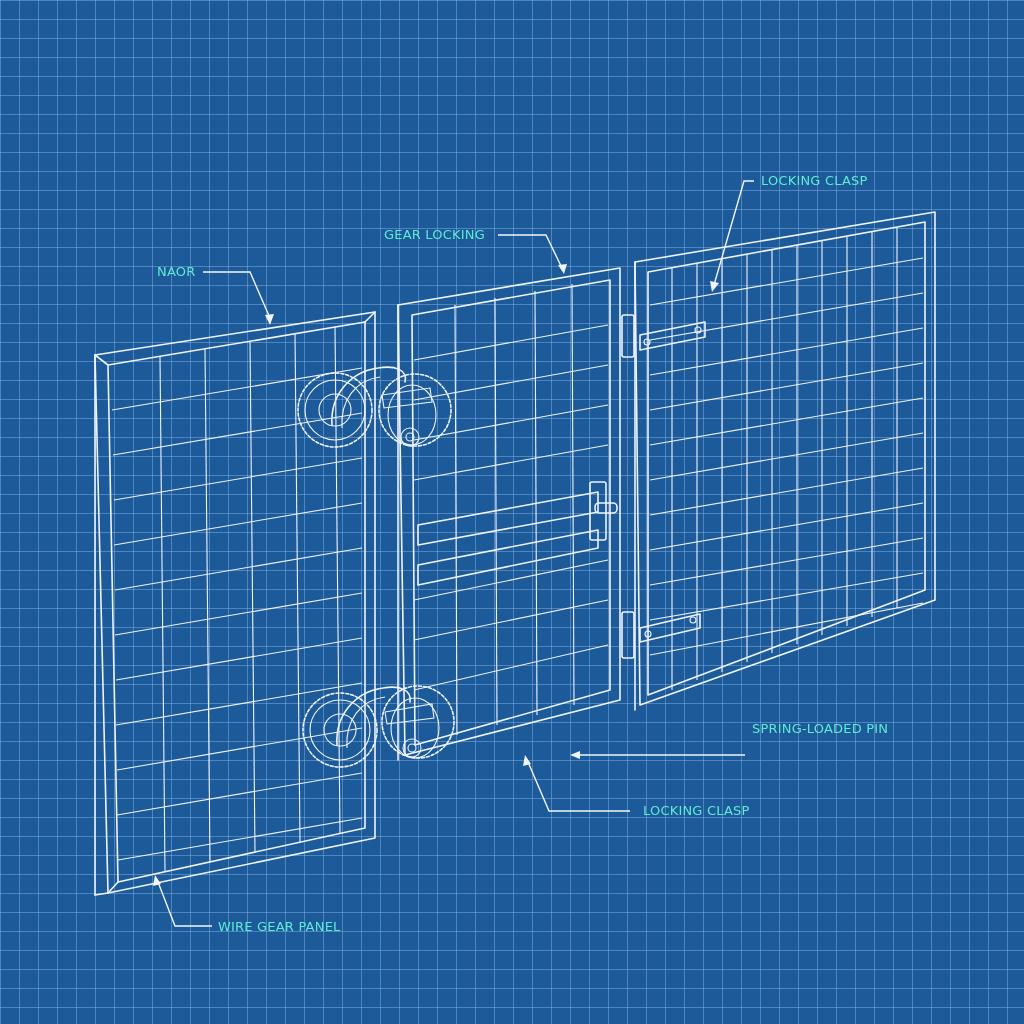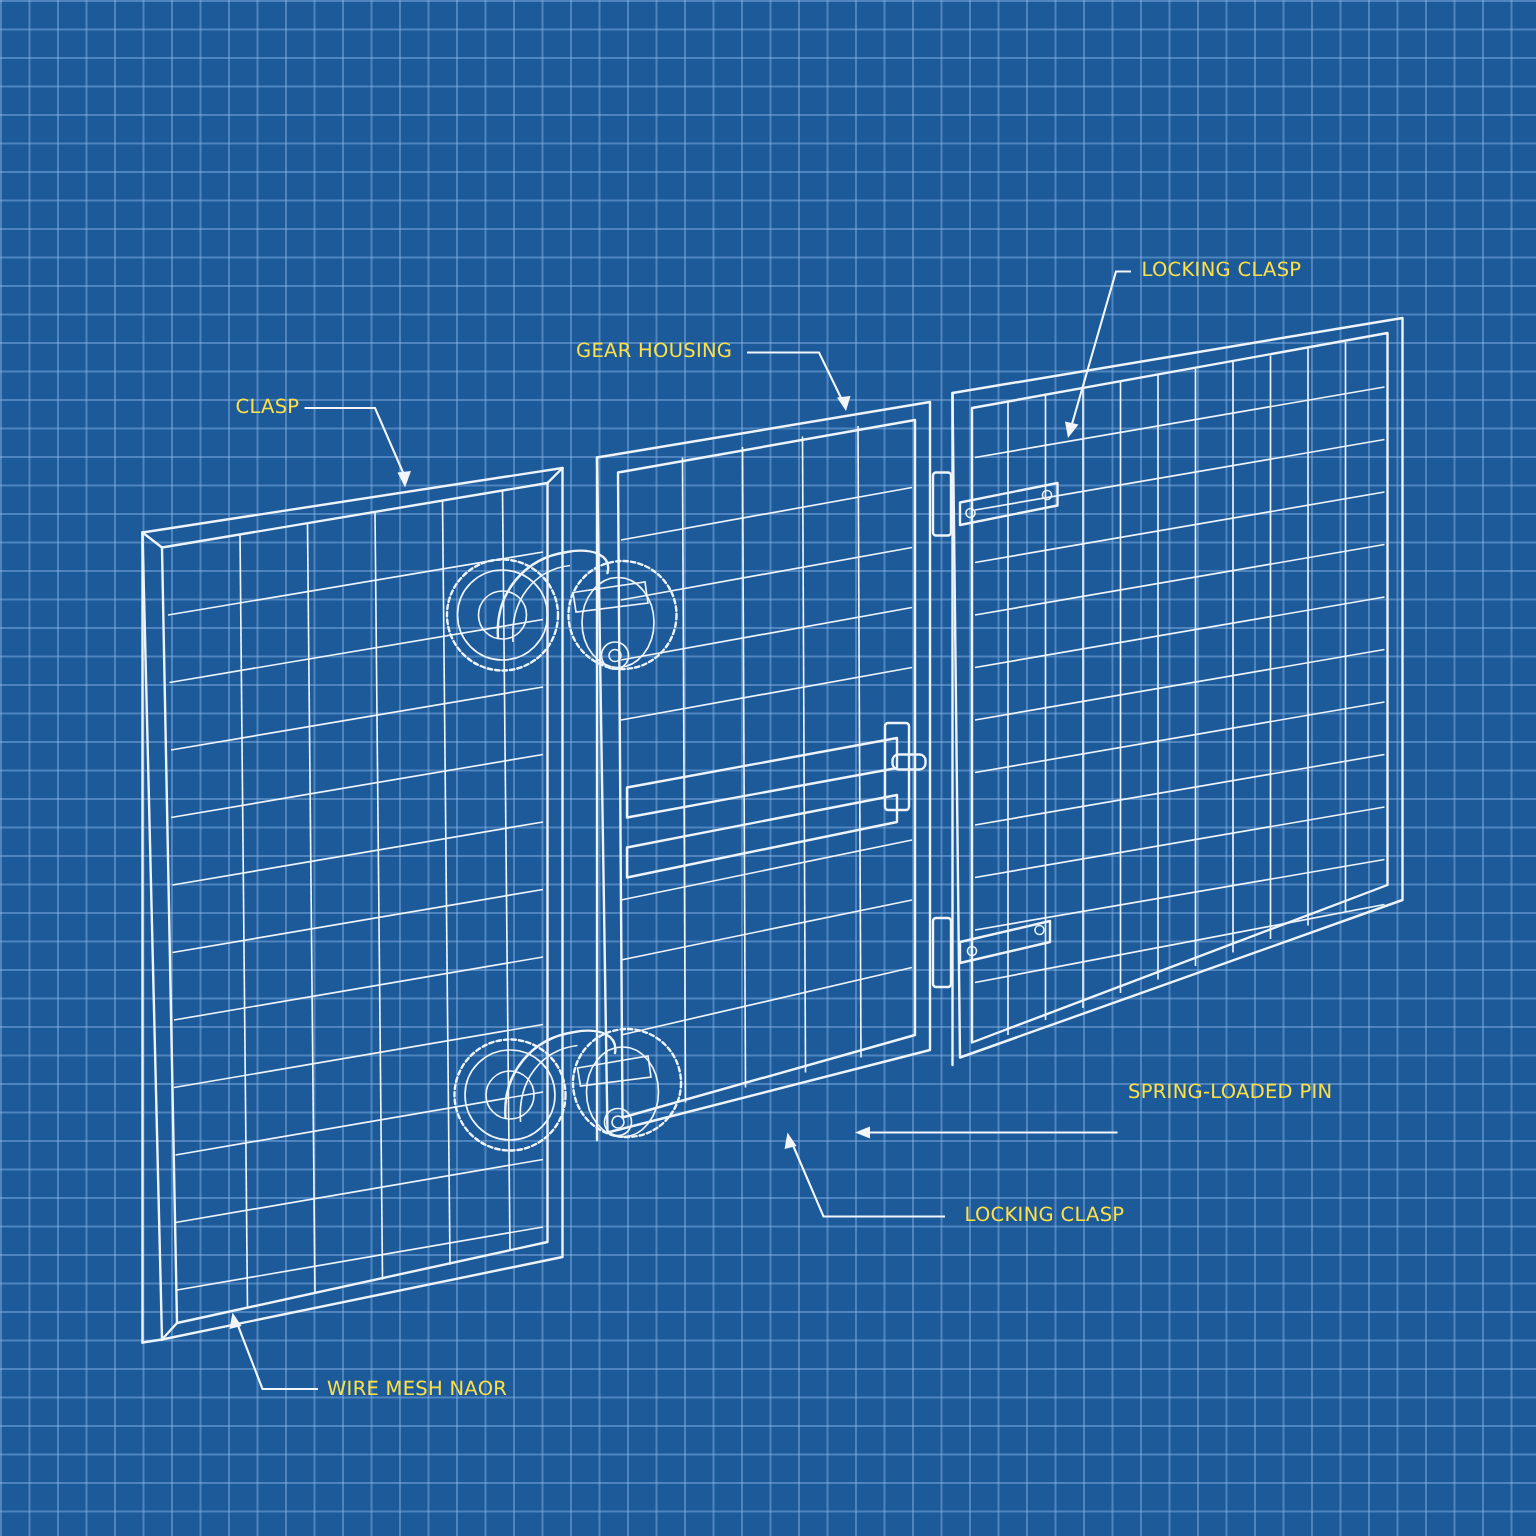--- a/index.html
+++ b/index.html
@@ -10,21 +10,21 @@
       linear-gradient(rgba(140,185,235,0.45) 1px, transparent 1px),
       linear-gradient(90deg, rgba(140,185,235,0.45) 1px, transparent 1px);
     background-size: 19px 19px;
     background-position: 0 0;
     position: relative;
     font-family: "DejaVu Sans", sans-serif;
   }
   #stage { position: absolute; left: 0; top: 0; width: 1024px; height: 1024px; }
   .label {
     position: absolute;
-    color: #fde047;
+    color: #5eead4;
     font-size: 13px;
     letter-spacing: 0.2px;
     white-space: nowrap;
     font-family: "DejaVu Sans", sans-serif;
   }
   svg .ln { stroke: #eef4fb; fill: none; stroke-width: 1.6; stroke-linejoin: round; stroke-linecap: round; }
   svg .thin { stroke: #eef4fb; fill: none; stroke-width: 1.1; }
   svg .lead { stroke: #f2f6fb; fill: none; stroke-width: 1.4; }
   svg .arrow { fill: #f2f6fb; stroke: none; }
 </style>
@@ -179,19 +179,19 @@
       <polygon class="arrow" points="570,755 580,751 580,759"></polygon>
 
       <polyline class="lead" points="630,811 549,811 528,762"></polyline>
       <polygon class="arrow" points="525,755 531,764 523,766"></polygon>
 
       <polyline class="lead" points="212,926 175,926 158,882"></polyline>
       <polygon class="arrow" points="155,875 161,884 153,886"></polygon>
     </g>
   </svg>
 
-  <span class="label" style="left:157px;top:264px">CLASP</span>
-  <span class="label" style="left:384px;top:227px">GEAR HOUSING</span>
+  <span class="label" style="left:157px;top:264px">NAOR</span>
+  <span class="label" style="left:384px;top:227px">GEAR LOCKING</span>
   <span class="label" style="left:761px;top:173px">LOCKING CLASP</span>
   <span class="label" style="left:752px;top:721px">SPRING-LOADED PIN</span>
   <span class="label" style="left:643px;top:803px">LOCKING CLASP</span>
-  <span class="label" style="left:218px;top:919px">WIRE MESH NAOR</span>
+  <span class="label" style="left:218px;top:919px">WIRE GEAR PANEL</span>
 </div>
 
 </body></html>

